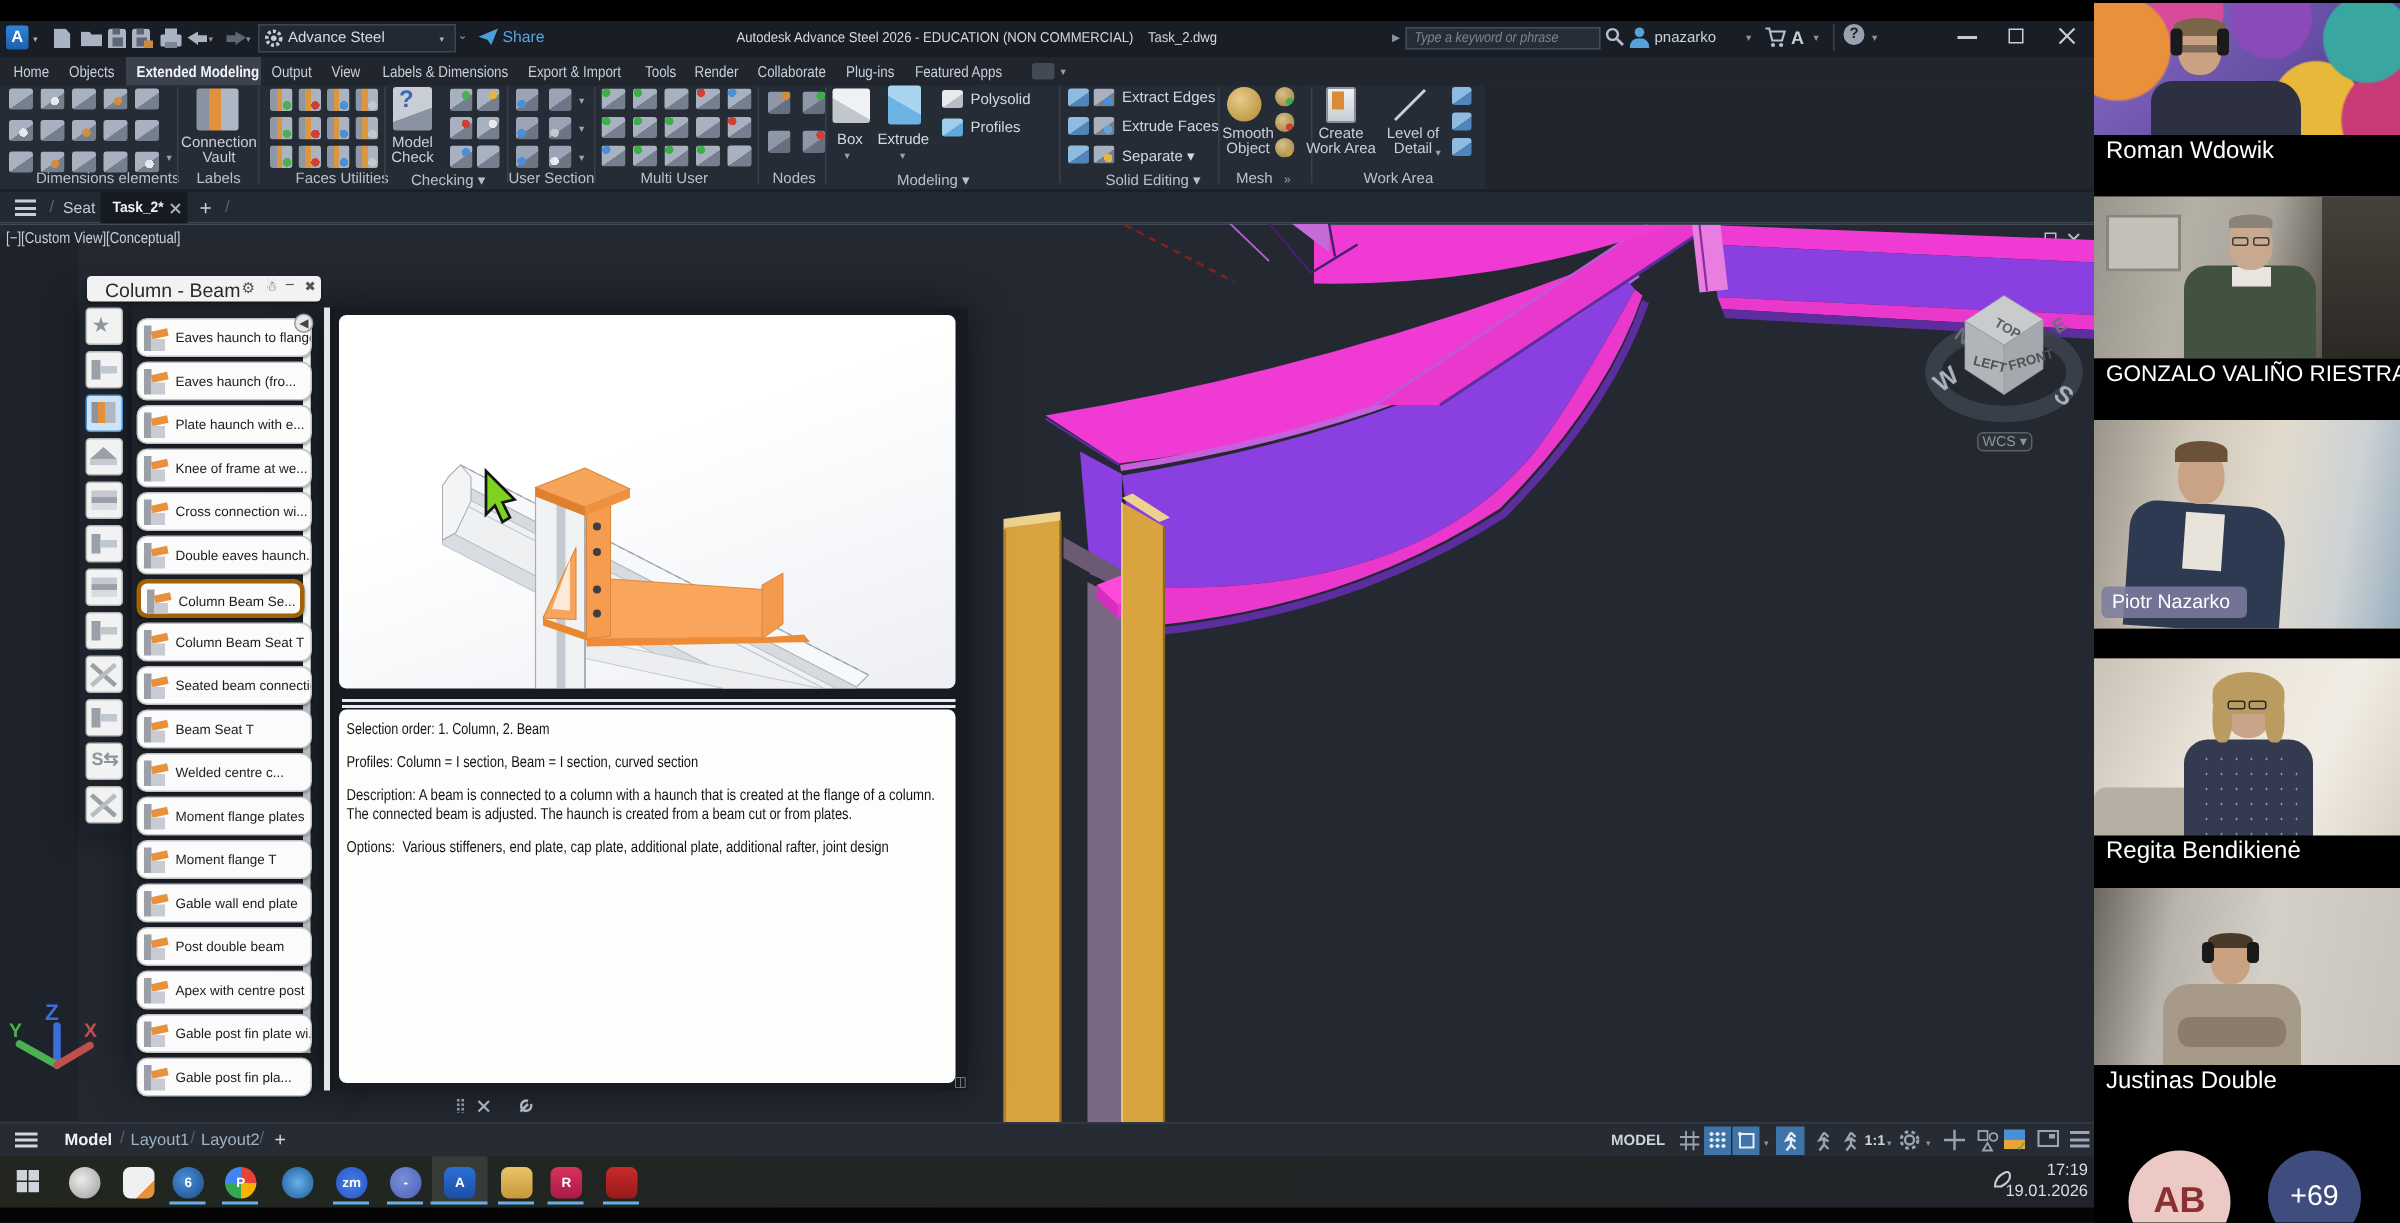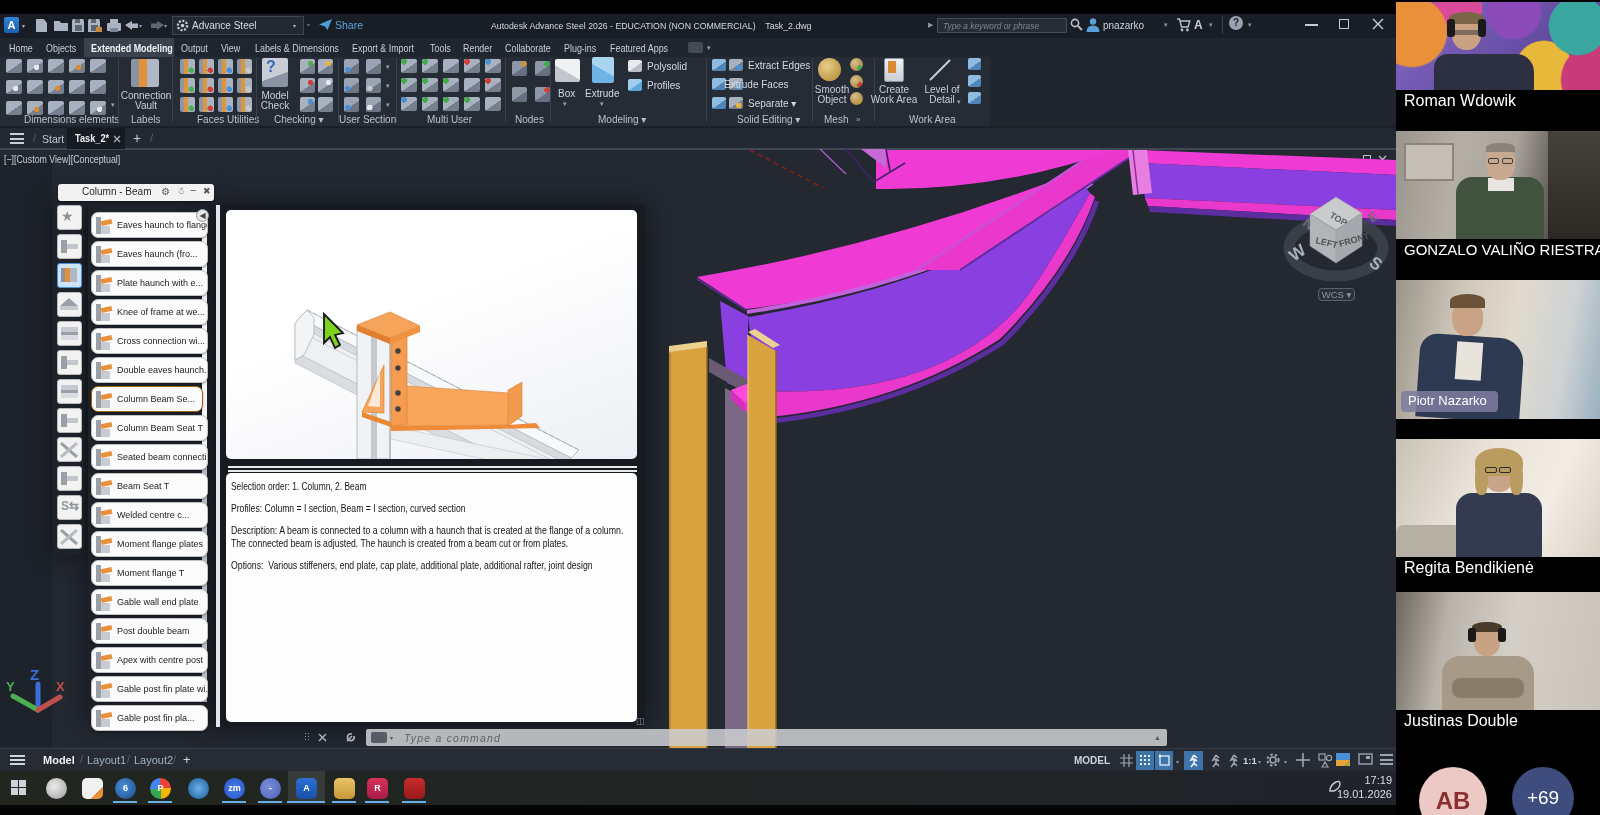--- a/index.html
+++ b/index.html
@@ -187,21 +187,21 @@
 <div class="lbl" style="left:647px;top:61px;color:#d4d9e1">Polysolid</div>
 <div class="ic" style="left:628px;top:79px;width:14px;height:12px;background:linear-gradient(145deg,#9fcdec 55%,#5fa8dc 56%)"></div>
 <div class="lbl" style="left:647px;top:80px;color:#d4d9e1">Profiles</div>
 <div class="lbl" style="left:598px;top:114px">Modeling ▾</div>
 <div class="sep" style="left:706px"></div>
 <div class="ic" style="left:712px;top:59px;width:14px;height:12px;background:linear-gradient(145deg,#8ebbdf 55%,#4f85b8 56%)"></div>
 <div class="ic" style="left:729px;top:59px;width:14px;height:12px;background:radial-gradient(circle 4px at 70% 70%,#4a90d8 70%,transparent 71%),linear-gradient(145deg,#a8b1bf 55%,#767f8e 56%)"></div>
 <div class="lbl" style="left:748px;top:60px;color:#d4d9e1">Extract Edges</div>
 <div class="ic" style="left:712px;top:78px;width:14px;height:12px;background:linear-gradient(145deg,#8ebbdf 55%,#4f85b8 56%)"></div>
 <div class="ic" style="left:729px;top:78px;width:14px;height:12px;background:radial-gradient(circle 4px at 70% 70%,#5fa8dc 70%,transparent 71%),linear-gradient(145deg,#a8b1bf 55%,#767f8e 56%)"></div>
-<div class="lbl" style="left:724px;top:79px;color:#d4d9e1">Extrude Faces</div>
+<div class="lbl" style="left:748px;top:79px;color:#d4d9e1">Extrude Faces</div>
 <div class="ic" style="left:712px;top:97px;width:14px;height:12px;background:linear-gradient(145deg,#8ebbdf 55%,#4f85b8 56%)"></div>
 <div class="ic" style="left:729px;top:97px;width:14px;height:12px;background:radial-gradient(circle 4px at 70% 70%,#e8b53a 70%,transparent 71%),linear-gradient(145deg,#a8b1bf 55%,#767f8e 56%)"></div>
 <div class="lbl" style="left:748px;top:98px;color:#d4d9e1">Separate ▾</div>
 <div class="lbl" style="left:737px;top:114px">Solid Editing ▾</div>
 <div class="sep" style="left:812px"></div>
 <div class="ic" style="left:818px;top:58px;width:23px;height:23px;border-radius:50%;background:radial-gradient(circle at 38% 35%,#e8cc8a,#b08830)"></div>
 <div class="lbl" style="left:810px;top:85px;width:44px;text-align:center;line-height:10px;color:#c8cedb">Smooth<br>Object</div>
 <div class="ic" style="left:850px;top:58px;width:13px;height:13px;border-radius:50%;background:radial-gradient(circle 3.5px at 75% 75%,#3fae46 70%,transparent 71%),radial-gradient(circle at 38% 35%,#d9c08a,#9a7a35)"></div>
 <div class="ic" style="left:850px;top:75px;width:13px;height:13px;border-radius:50%;background:radial-gradient(circle 3.5px at 75% 75%,#d04038 70%,transparent 71%),radial-gradient(circle at 38% 35%,#d9c08a,#9a7a35)"></div>
 <div class="ic" style="left:850px;top:92px;width:13px;height:13px;border-radius:50%;background:radial-gradient(circle 3.5px at 75% 75%,#c8a040 70%,transparent 71%),radial-gradient(circle at 38% 35%,#d9c08a,#9a7a35)"></div>
@@ -218,21 +218,21 @@
 <div class="abs" style="left:957px;top:98px;color:#9aa2b0;font-size:7px">▾</div>
 <div class="ic" style="left:968px;top:58px;width:13px;height:12px;background:linear-gradient(145deg,#8ebbdf 55%,#4f85b8 56%)"></div>
 <div class="ic" style="left:968px;top:75px;width:13px;height:12px;background:linear-gradient(145deg,#8ebbdf 55%,#4f85b8 56%)"></div>
 <div class="ic" style="left:968px;top:92px;width:13px;height:12px;background:linear-gradient(145deg,#8ebbdf 55%,#4f85b8 56%)"></div>
 <div class="lbl" style="left:909px;top:114px">Work Area</div>
 <div class="abs" style="left:0;top:128px;width:1396px;height:21px;background:#232933;border-bottom:1px solid #3e4854"></div>
 <div class="abs" style="left:10px;top:133px;width:14px;height:11px;border-top:2px solid #c9cfd9;border-bottom:2px solid #c9cfd9">
       <div style="margin-top:2.5px;height:2px;background:#c9cfd9"></div>
     </div>
 <div class="abs" style="left:33px;top:132px;color:#5a6270;font-size:11px">/</div>
-<div class="abs" style="left:42px;top:133px;color:#c3c9d4;font-size:10.5px">Start</div>
+<div class="abs" style="left:42px;top:133px;color:#c3c9d4;font-size:10.5px">Seat</div>
 <div class="abs" style="left:67px;top:128px;width:58px;height:21px;background:#161a21"></div>
 <div class="abs" style="left:75px;top:133px;color:#f0f3f6;font-size:10px;font-weight:bold;transform:scaleX(0.92);transform-origin:0 0">Task_2*</div>
 <svg class="abs" style="left:113px;top:135px" width="8" height="8">
       <line x1="1" y1="1" x2="7" y2="7" stroke="#aab1bd" stroke-width="1.3"></line>
       <line x1="7" y1="1" x2="1" y2="7" stroke="#aab1bd" stroke-width="1.3"></line>
     </svg>
 <div class="abs" style="left:133px;top:130px;color:#c9cfd9;font-size:14px">+</div>
 <div class="abs" style="left:150px;top:132px;color:#5a6270;font-size:11px">/</div>
 <div id="vp" class="abs" style="left:0;top:149px;width:1396px;height:599px;background:#232831;overflow:hidden">
 <div class="abs" style="left:0;top:0;width:1396px;height:1px;background:#3f4854"></div>
@@ -302,21 +302,21 @@
 <text x="30" y="26" fill="#3a6fd8" font-size="15" font-weight="bold">Z</text>
 <text x="6" y="37" fill="#4caf50" font-size="13" font-weight="bold">Y</text>
 <text x="56" y="37" fill="#c0504d" font-size="13" font-weight="bold">X</text>
 </svg>
 </div>
 <div class="abs" style="left:50px;top:182px;width:595px;height:545px">
 <div class="abs" style="left:3px;top:21px;width:32px;height:352px;background:#1f242c;box-shadow:0 0 25px rgba(0,0,0,.5)"></div>
 <div class="abs" style="left:38px;top:23px;width:125px;height:518px;background:#1d222a;box-shadow:0 0 25px rgba(0,0,0,.5)"></div>
 <div class="abs" style="left:166px;top:23px;width:429px;height:522px;background:#161b22;border-left:4px solid #e4e6e8;box-shadow:0 0 25px rgba(0,0,0,.5)"></div>
 <div class="abs" style="left:8px;top:2px;width:156px;height:17px;background:#f2f2f2;border-radius:3px;box-shadow:0 1px 2px rgba(0,0,0,.4)">
-        <span style="position:absolute;left:24px;top:2px;color:#2a2a2a;font-size:10px">Column - Beam</span>
+        <span style="position:absolute;left:12px;top:2px;color:#2a2a2a;font-size:13px">Column - Beam</span>
         <span style="position:absolute;left:103px;top:2px;color:#555;font-size:10px">⚙</span>
         <span style="position:absolute;left:119px;top:2px;color:#555;font-size:9px">☃</span>
         <span style="position:absolute;left:132px;top:0px;color:#555;font-size:11px">−</span>
         <span style="position:absolute;left:145px;top:2px;color:#555;font-size:9px">✖</span>
       </div>
 <div class="abs" style="left:7px;top:23px;width:25px;height:25px;background:#f2f2f2;border:1px solid #b8b8b8;border-radius:3px"></div>
 <div class="abs" style="left:11px;top:26px;color:#8e949c;font-size:14px">★</div>
 <div class="abs" style="left:7px;top:52px;width:25px;height:25px;background:#f2f2f2;border:1px solid #b8b8b8;border-radius:3px"></div>
 <div class="abs" style="left:11px;top:58px;width:6px;height:13px;background:#9aa0a8"></div>
 <div class="abs" style="left:17px;top:62px;width:11px;height:5px;background:#c2c7cd"></div>
@@ -381,21 +381,21 @@
         <span style="position:absolute;left:9px;top:7px;width:11px;height:5px;background:#e8913c;transform:rotate(-12deg)"></span>
         <span style="position:absolute;left:9px;top:13px;width:9px;height:8px;background:#c8ccd2"></span>
         <span style="position:absolute;left:25px;top:7px;color:#1c1c1c;font-size:9px;white-space:nowrap">Cross connection wi...</span>
       </div>
 <div class="abs" style="left:41px;top:175px;width:117px;height:26px;background:#fbfbfb;border:1px solid #c2c2c2;border-radius:7px;box-shadow:0 1px 2px rgba(0,0,0,.35);overflow:hidden">
         <span style="position:absolute;left:4px;top:4px;width:5px;height:17px;background:#9ba0a8"></span>
         <span style="position:absolute;left:9px;top:7px;width:11px;height:5px;background:#e8913c;transform:rotate(-12deg)"></span>
         <span style="position:absolute;left:9px;top:13px;width:9px;height:8px;background:#c8ccd2"></span>
         <span style="position:absolute;left:25px;top:7px;color:#1c1c1c;font-size:9px;white-space:nowrap">Double eaves haunch...</span>
       </div>
-<div class="abs" style="left:41px;top:204px;width:112px;height:26px;background:#fbfbfb;border:1px solid #a16207;border-radius:7px;box-shadow:0 1px 2px rgba(0,0,0,.35);overflow:hidden">
+<div class="abs" style="left:41px;top:204px;width:112px;height:26px;background:#fbfbfb;border:3px solid #a16207;border-radius:7px;box-shadow:0 1px 2px rgba(0,0,0,.35);overflow:hidden">
         <span style="position:absolute;left:4px;top:4px;width:5px;height:17px;background:#9ba0a8"></span>
         <span style="position:absolute;left:9px;top:7px;width:11px;height:5px;background:#e8913c;transform:rotate(-12deg)"></span>
         <span style="position:absolute;left:9px;top:13px;width:9px;height:8px;background:#c8ccd2"></span>
         <span style="position:absolute;left:25px;top:7px;color:#1c1c1c;font-size:9px;white-space:nowrap">Column Beam Se...</span>
       </div>
 <div class="abs" style="left:41px;top:233px;width:117px;height:26px;background:#fbfbfb;border:1px solid #c2c2c2;border-radius:7px;box-shadow:0 1px 2px rgba(0,0,0,.35);overflow:hidden">
         <span style="position:absolute;left:4px;top:4px;width:5px;height:17px;background:#9ba0a8"></span>
         <span style="position:absolute;left:9px;top:7px;width:11px;height:5px;background:#e8913c;transform:rotate(-12deg)"></span>
         <span style="position:absolute;left:9px;top:13px;width:9px;height:8px;background:#c8ccd2"></span>
         <span style="position:absolute;left:25px;top:7px;color:#1c1c1c;font-size:9px;white-space:nowrap">Column Beam Seat T</span>
@@ -502,26 +502,20 @@
 <div class="abs" style="left:586px;top:534px;color:#8a9098;font-size:9px">◫</div>
 </div>
 <div class="abs" style="left:304px;top:732px;width:6px;height:10px;background:radial-gradient(circle 1px at 1.5px 1.5px,#8a93a3 90%,transparent) 0 0/3px 3px"></div>
 <svg class="abs" style="left:318px;top:733px" width="9" height="9">
       <line x1="1" y1="1" x2="8" y2="8" stroke="#aab2bf" stroke-width="1.4"></line>
       <line x1="8" y1="1" x2="1" y2="8" stroke="#aab2bf" stroke-width="1.4"></line>
     </svg>
 <svg class="abs" style="left:344px;top:731px" width="13" height="13">
       <path d="M3 10 L8 5 M8 3 a3.4 3.4 0 1 0 2 2" fill="none" stroke="#aab2bf" stroke-width="1.7"></path>
     </svg>
-<div class="abs" style="left:366px;top:729px;width:801px;height:17px;background:rgba(203,204,207,0.88);border-radius:2px">
-<div class="abs" style="left:5px;top:3px;width:16px;height:11px;background:#555c66;border-radius:2px"></div>
-<div class="abs" style="left:24px;top:5px;color:#555;font-size:6px">▾</div>
-<div class="abs" style="left:38px;top:3px;color:#5e6165;font-size:10.5px;font-style:italic;letter-spacing:1.2px">Type a command</div>
-<div class="abs" style="left:788px;top:5px;color:#555;font-size:7px">▲</div>
-</div>
 <div class="abs" style="left:0;top:748px;width:1396px;height:23px;background:#262b34;border-top:1px solid #343b46">
 <div class="abs" style="left:10px;top:6px;width:15px;height:10px;border-top:2px solid #d2d7de;border-bottom:2px solid #d2d7de">
         <div style="margin-top:2px;height:2px;background:#d2d7de"></div>
       </div>
 <div class="abs" style="left:43px;top:5px;color:#f0f2f5;font-size:11px;font-weight:bold">Model</div>
 <div class="abs" style="left:80px;top:4px;color:#5a6270;font-size:11px">/</div>
 <div class="abs" style="left:87px;top:5px;color:#9fb4c6;font-size:11px">Layout1</div>
 <div class="abs" style="left:127px;top:4px;color:#5a6270;font-size:11px">/</div>
 <div class="abs" style="left:134px;top:5px;color:#9fb4c6;font-size:11px">Layout2</div>
 <div class="abs" style="left:173px;top:4px;color:#5a6270;font-size:11px">/</div>

